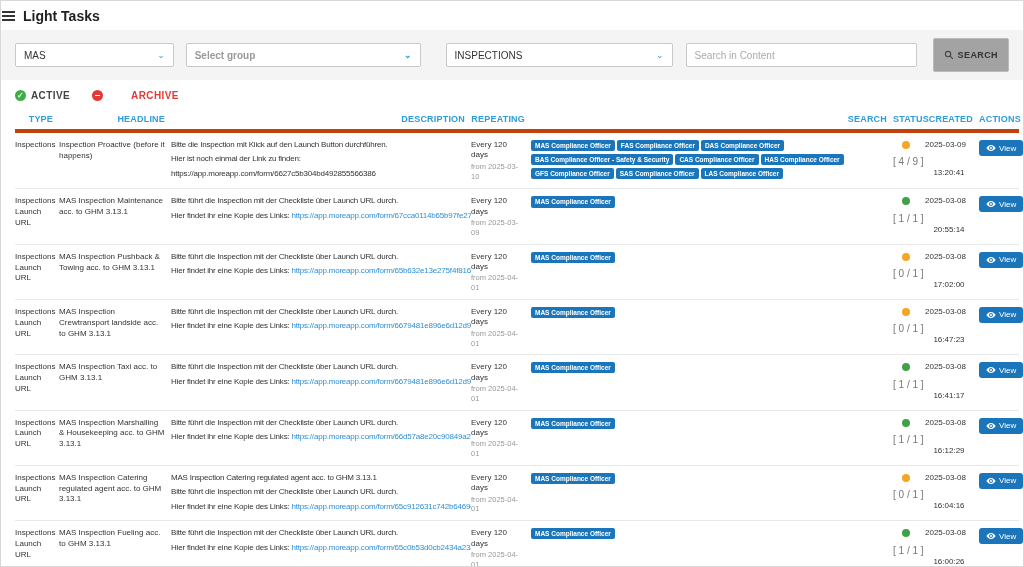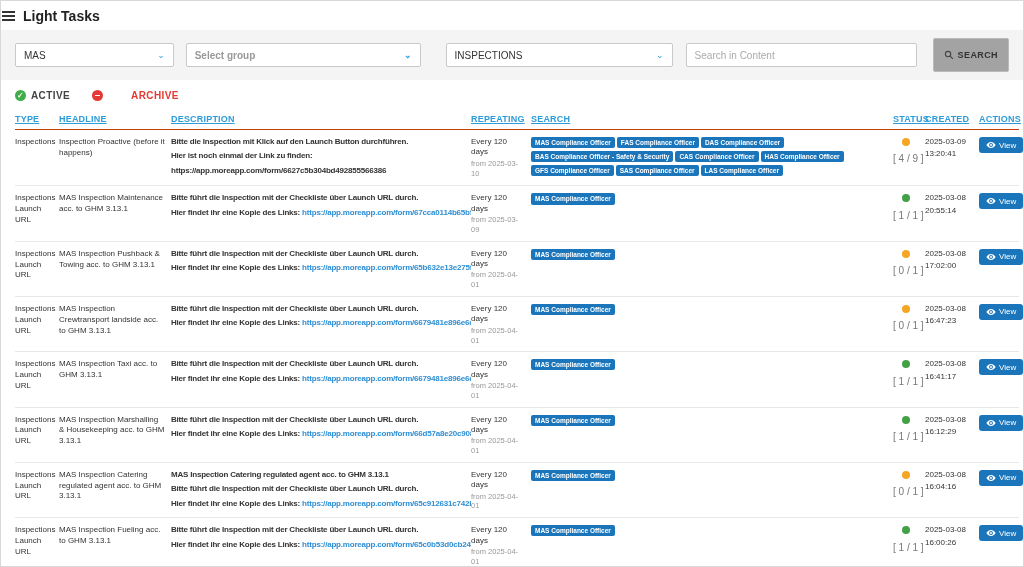--- a/index.html
+++ b/index.html
@@ -48,43 +48,43 @@
   .tab-active-item { color:#444; }
   .tab-active-item .tab-icon { background:#3fae49; }
   .tab-archive-item { color:#e53935;gap:28px; }
   .tab-archive-item .tab-icon { background:#e53935; }
   .tab-icon .bar { width:5px; height:1.5px; background:#fff; }
 
   
   .table-wrap { padding:0 14px; }
   table { width:100%; border-collapse:collapse; table-layout:fixed; }
   th {
-    text-align:left; color:#2d9cdb; font-size:9px; font-weight:bold; letter-spacing:.2px;
-    padding:6px 6px 5px 0; border-bottom:1px solid #c2410c; white-space:nowrap;text-decoration:underline;
+    text-align:right; color:#2d9cdb; font-size:9px; font-weight:bold; letter-spacing:.2px;
+    padding:6px 6px 5px 0; border-bottom:4px solid #c2410c; white-space:nowrap;
   }
   td {
     vertical-align:top; padding:7px 6px 6px 0; border-bottom:1px solid #e8e8e8;
     font-size:8px; color:#333; line-height:1.3;
   }
   .col-type div { line-height:1.35; }
   .headline-text { line-height:1.35; }
-  .desc-line { margin-bottom:4px; letter-spacing:-0.2px; white-space:nowrap;font-weight:bold; }
+  .desc-line { margin-bottom:4px; letter-spacing:-0.2px; white-space:nowrap; }
   .desc-line:last-child { margin-bottom:0; }
   td.cell-desc { overflow:hidden; }
   a.desc-link { color:#2e8fd4; text-decoration:none; }
   .repeat-from { color:#999; font-size:7.5px; margin-top:1px; }
   .badge {
     display:inline-block; background:#1b75bb; color:#fff;
     font-size:6.5px; font-weight:bold; padding:2px 4px; border-radius:2px;
     margin:0 2px 3px 0; line-height:1.1; white-space:nowrap;
   }
   .cell-status { text-align:center; }
   .status-dot { display:inline-block; width:8px; height:8px; border-radius:50%; background:#f5a623; margin-top:1px; }
   .status-count { color:#777; font-size:10px; margin-top:3px; white-space:nowrap; }
-  .created-time { margin-top:2px; }
+  .created-time { margin-top:18px;text-align:center; }
   .cell-actions { text-align:right; }
   .view-btn {
     background:#1b75bb; color:#fff; border:none; border-radius:3px;
     font-size:8px; padding:3px 7px; display:inline-flex; align-items:center; gap:3px;
     cursor:pointer; font-family:"Liberation Sans", sans-serif;
   }
 </style>
 </head>
 <body>
 

